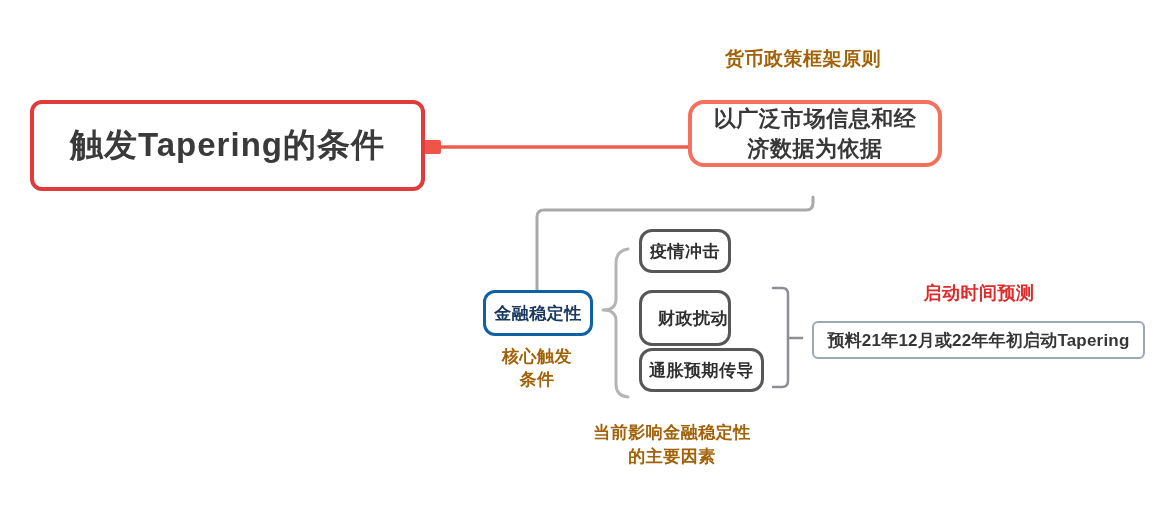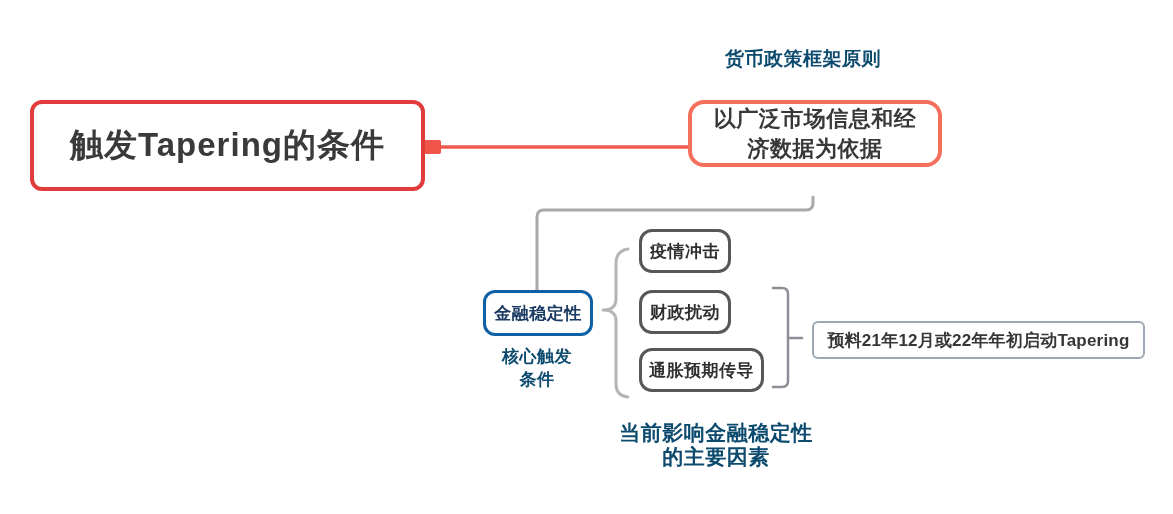--- a/index.html
+++ b/index.html
@@ -61,54 +61,54 @@
     font-size: 17px;
     color: #1b3a61;
   }
   .node-factor {
     border: 3.5px solid #575757;
     border-radius: 13px;
     font-size: 17px;
     color: #2f2f2f;
   }
   .node-factor-1 { left: 639px; top: 229px; width: 92px; height: 44px; }
-  .node-factor-2 { left: 639px; top: 290px; width: 92px; height: 44px; }
+  .node-factor-2 { left: 639px; top: 290px; width: 92px; height: 56px; align-items: flex-end; }
   .node-factor-3 { left: 639px; top: 348px; width: 125px; height: 44px; }
   .node-prediction {
     left: 812px; top: 321px;
     width: 333px; height: 38px;
     border: 2.5px solid #9da8b6;
     border-radius: 6px;
     font-size: 17px;
     font-weight: 700;
     color: #363636;
     letter-spacing: 0.2px;
   }
   .floating-label {
     position: absolute;
     text-align: center;
     font-weight: 700;
-    color: #0c4a6e;
+    color: #a16207;
     letter-spacing: 0.5px;
   }
   .label-framework-title {
     left: 678px; top: 46px;
     width: 250px;
     font-size: 19px;
   }
   .label-stability-caption {
     left: 457px; top: 345px;
     width: 160px;
     font-size: 17px;
     line-height: 23px;
   }
   .label-factors-caption {
-    left: 596px; top: 421px;
+    left: 552px; top: 421px;
     width: 240px;
-    font-size: 21px;
+    font-size: 17px;
     line-height: 24px;
   }
   .label-prediction-title {
     left: 859px; top: 281px;
     width: 240px;
     font-size: 18px;
     color: #dd2a2a;
   }
 </style>
 </head>
@@ -154,17 +154,18 @@
     <span>财政扰动</span>
   </div>
   <div class="node node-factor node-factor-3">
     <span>通胀预期传导</span>
   </div>
   <div class="floating-label label-factors-caption">
     <div>当前影响金融稳定性</div>
     <div>的主要因素</div>
   </div>
 
+  <div class="floating-label label-prediction-title">启动时间预测</div>
   <div class="node node-prediction">
     <span>预料21年12月或22年年初启动Tapering</span>
   </div>
 
 </div>
 
 </body></html>

